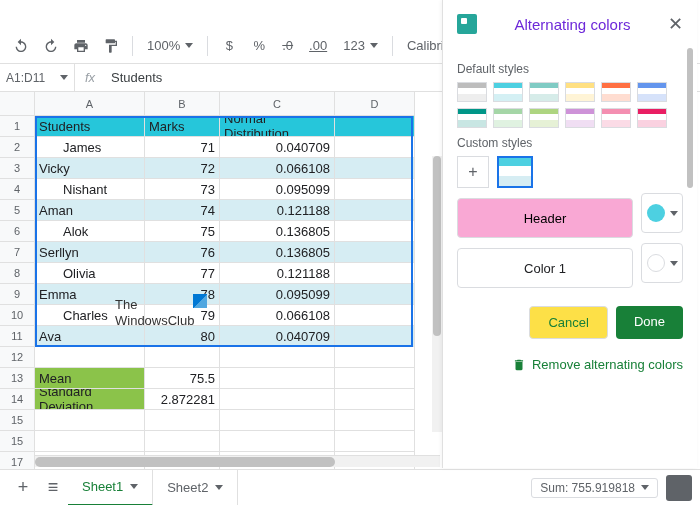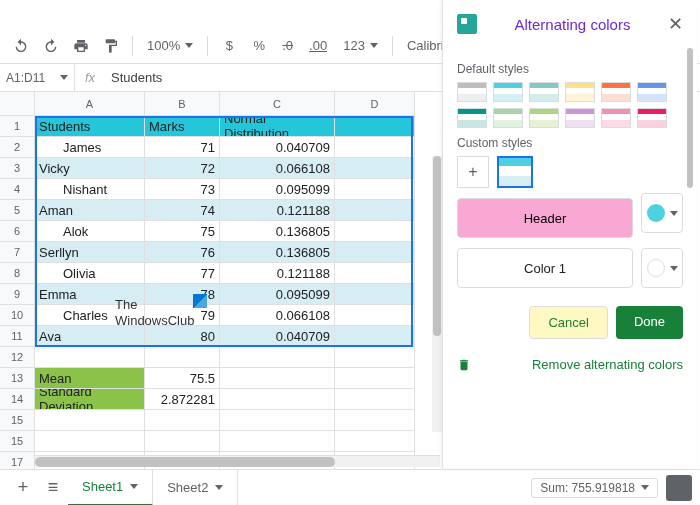--- a/index.html
+++ b/index.html
@@ -65,23 +65,23 @@
 .sel-sw { width: 36px; height: 32px; border: 2px solid #1a73e8; display: flex; flex-direction: column; }
 .color-row { height: 40px; display: flex; align-items: center; margin-top: 10px; border: 1px solid #dadce0; border-radius: 4px; }
 .cr-lbl { flex: 1; text-align: center; font-size: 13px; }
 .cr-header { background: #f9a8d4; color: #000; }
 .cr-c1 { background: #fff; }
 .cr-c2 { background: #d6edf3; }
 .cr-pick { width: 42px; height: 40px; border: 1px solid #dadce0; border-radius: 4px; display: flex; align-items: center; justify-content: center; gap: 2px; margin-left: 8px; }
 .dot { width: 18px; height: 18px; border-radius: 50%; }
 .btns { display: flex; gap: 8px; justify-content: flex-end; margin-top: 18px; }
 .btn { padding: 8px 18px; border-radius: 4px; font-size: 13px; }
-.btn-cancel { border: 1px solid #dadce0; color: #188038; background: #fef9c3; }
+.btn-cancel { border: 1px solid #dadce0; color: #188038; background: #fde047; }
 .btn-done { background: #188038; color: #fff; }
-.remove { display: flex; align-items: center; gap: 6px; color: #188038; font-size: 13px; margin-top: 18px; justify-content: space-between; }
+.remove { display: flex; align-items: center; gap: 6px; color: #188038; font-size: 13px; margin-top: 18px; justify-content: flex-end; }
 .trash { width: 14px; height: 14px; }
 
 .hscroll { position: absolute; left: 35px; right: 260px; bottom: 38px; height: 12px; background: #f1f1f1; border-top: 1px solid #e0e0e0; }
 .hthumb { position: absolute; left: 0; width: 300px; height: 10px; background: #c1c1c1; border-radius: 5px; top: 1px; }
 .vscroll { position: absolute; right: 258px; top: 64px; bottom: 50px; width: 10px; background: #f1f1f1; }
 .vthumb { position: absolute; top: 0; width: 8px; height: 180px; background: #c1c1c1; border-radius: 4px; left: 1px; }
 .sp-scroll { position: absolute; right: 2px; top: 48px; width: 8px; height: 280px; }
 .sp-thumb { width: 6px; height: 140px; background: #c1c1c1; border-radius: 3px; }
 </style>
 </head>
@@ -395,21 +395,21 @@
     </div>
     <div style="display:flex;align-items:center">
       <div class="color-row cr-header" style="flex:1">
           <div class="cr-lbl">Header</div>
         </div>
       <div class="cr-pick">
           <div class="dot" style="background:#4dd0e1"></div>
           <span class="chev"></span>
         </div>
     </div>
-    <div style="display:flex;align-items:flex-end">
+    <div style="display:flex;align-items:center">
       <div class="color-row cr-c1" style="flex:1">
           <div class="cr-lbl">Color 1</div>
         </div>
       <div class="cr-pick">
           <div class="dot" style="background:#fff;border:1px solid #dadce0"></div>
           <span class="chev"></span>
         </div>
     </div>
     <div class="btns">
       <div class="btn btn-cancel">Cancel</div>

